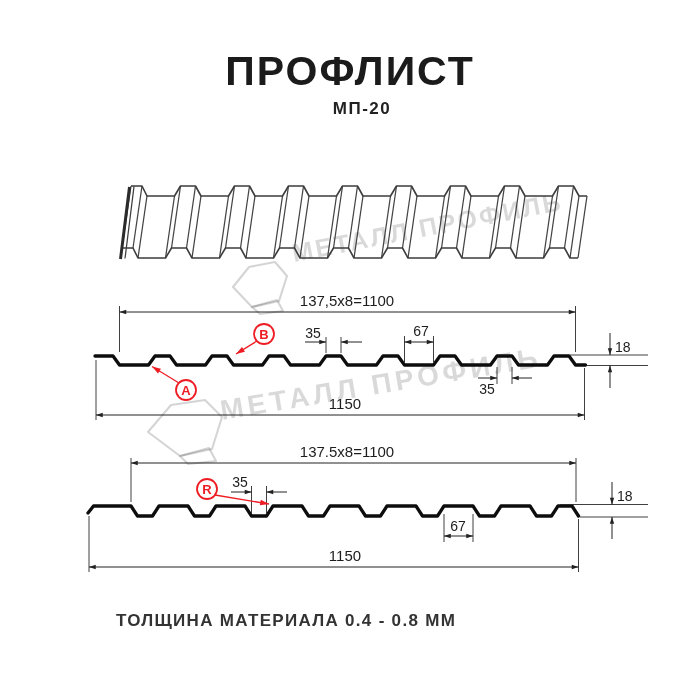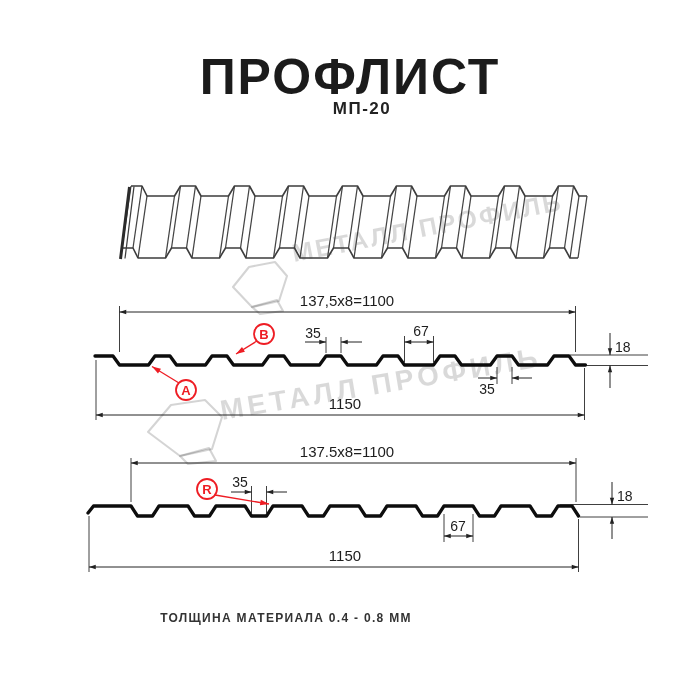--- a/index.html
+++ b/index.html
@@ -1,23 +1,23 @@
 <!DOCTYPE html>
 <html><head>
 <meta charset="utf-8">
 <style>
   html,body{margin:0;padding:0;background:#fff;}
   #stage{position:relative;width:700px;height:700px;background:#ffffff;overflow:hidden;
          font-family:"Liberation Sans",sans-serif;}
   .page-title{position:absolute;top:48px;left:0;width:700px;text-align:center;
-      font-size:50px;font-weight:800;letter-spacing:2px;color:#1b1b1b;}
+      font-size:41px;font-weight:800;letter-spacing:2px;color:#1b1b1b;}
   .page-subtitle{position:absolute;top:99px;left:12px;width:700px;text-align:center;
       font-size:17px;font-weight:700;letter-spacing:1.5px;color:#222;}
   .footer-note{position:absolute;top:611px;left:0;width:572px;text-align:center;
-      font-size:12px;font-weight:600;letter-spacing:1.3px;color:#333;}
+      font-size:17px;font-weight:600;letter-spacing:1.3px;color:#333;}
   svg{position:absolute;top:0;left:0;}
   .dim-line{stroke:#222;stroke-width:1;fill:none;}
   .ext-line{stroke:#2a2a2a;stroke-width:0.9;fill:none;}
   .ref-line{stroke:#2a2a2a;stroke-width:0.9;fill:none;}
   .profile{stroke:#0d0d0d;stroke-width:3.3;fill:none;stroke-linejoin:round;stroke-linecap:round;}
   .dim-text{font-family:"Liberation Sans",sans-serif;font-size:14px;fill:#1d1d1d;}
   .dim-text-lg{font-family:"Liberation Sans",sans-serif;font-size:15px;fill:#1d1d1d;}
   .red-circle{stroke:#ee1d24;stroke-width:1.8;fill:#fff;}
   .red-leader{stroke:#ee1d24;stroke-width:1.3;fill:none;}
   .red-letter{font-family:"Liberation Sans",sans-serif;font-size:13px;font-weight:700;fill:#ee1d24;}

